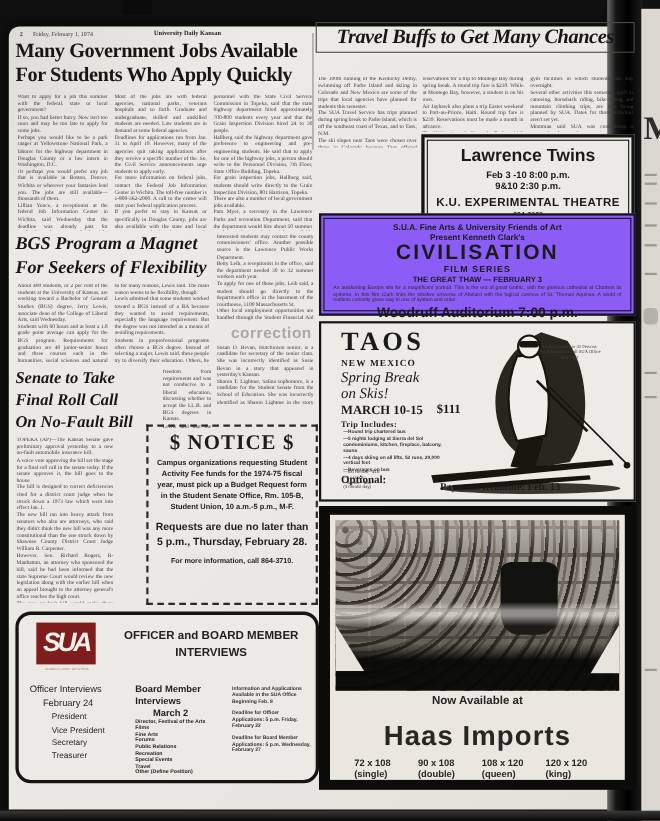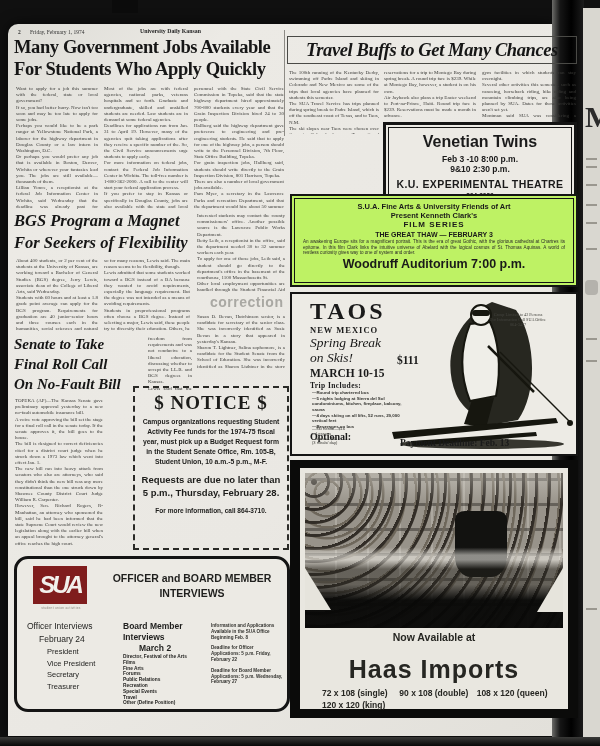--- a/index.html
+++ b/index.html
@@ -25,21 +25,21 @@
   .bottom-strip { left:0; top:737px; width:600px; height:9px; background:linear-gradient(180deg,#3a3a38,#080808); }
 
   
   .folio { left:18px; top:29px; font-size:5.5px; font-weight:bold; color:#333; }
   .dateline { left:30px; top:29px; font-size:5.5px; color:#333; }
   .masthead { left:140px; top:28px; font-size:5.8px; font-weight:bold; color:#222; }
 
   
   .h-jobs { left:14px; top:36px; width:276px; font-size:18.5px; line-height:22px;
     font-weight:bold; color:#161616; letter-spacing:-0.4px; }
-  .h-box-travel { left:287px; top:36px; width:290px; height:28px; border:1px solid #4a4a46;
+  .h-box-travel { left:287px; top:20px; width:290px; height:28px; border:1px solid #4a4a46;
     text-align:center; }
   .h-travel { font-size:18.5px; line-height:27px; font-weight:bold; font-style:italic;
     color:#161616; letter-spacing:-0.4px; }
   .h-bgs { left:14px; top:210px; width:198px; font-size:16.5px; line-height:22px;
     font-weight:bold; font-style:italic; color:#161616; }
   .h-senate { left:14px; top:334px; width:132px; font-size:15px; line-height:20px;
     font-weight:bold; font-style:italic; color:#161616; }
 
   
   .col { position:absolute; font-size:5px; line-height:6.2px; color:#3b3b38;
@@ -53,40 +53,40 @@
   .ad-venetian { left:383px; top:122px; width:194px; height:90px; border:3px solid #141414;
     background:#eceae4; font-family:"Liberation Sans",sans-serif; text-align:center; color:#1a1a1a; }
   .ad-venetian .inner { position:absolute; inset:2px; border:1px solid #141414; padding-top:5px; }
   .ven-title { font-size:16px; font-weight:bold; }
   .ven-times { font-size:8.5px; font-weight:bold; margin-top:3px; line-height:10px; white-space:pre-line; }
   .ven-venue { font-size:10.5px; font-weight:bold; margin-top:4px; letter-spacing:.4px; }
   .ven-phone { font-size:6.5px; font-weight:bold; margin-top:2px; }
 
   
   .ad-civ { left:290px; top:194px; width:288px; height:93px; border:2px solid #141414;
-    background:#bef264; font-family:"Liberation Sans",sans-serif; text-align:center; color:#1a1a1a; }
+    background:#8b5cf6; font-family:"Liberation Sans",sans-serif; text-align:center; color:#1a1a1a; }
   .ad-civ .inner { position:absolute; inset:2px; border:1px solid #141414; padding-top:3px; }
   .civ-presenter { font-size:7.5px; font-weight:bold; line-height:9px; }
   .civ-title { font-size:19px; font-weight:bold; letter-spacing:2px; line-height:20px; }
   .civ-sub { font-size:8px; font-weight:bold; letter-spacing:1px; }
   .civ-episode { font-size:7px; font-weight:bold; margin-top:2px; }
   .civ-desc { font-size:4.6px; line-height:5.6px; text-align:justify; padding:1px 8px 0 8px; color:#2c2c2a; }
   .civ-venue { font-size:12.5px; font-weight:bold; margin-top:1px; }
 
   
   .ad-taos { left:290px; top:292px; width:288px; height:164px; border:2px solid #141414;
     background:#edebe5; color:#1a1a1a; overflow:hidden; }
   .taos-note { position:absolute; left:178px; top:18px; width:96px; font-size:4.2px;
     line-height:5px; text-align:center; color:#44443f; white-space:pre-line; }
   .taos-title { position:absolute; left:18px; top:4px; font-size:24px; font-weight:bold; letter-spacing:3px; }
   .taos-sub { position:absolute; left:18px; top:31px; font-size:8.5px; font-weight:bold; letter-spacing:1px; }
   .taos-tag { position:absolute; left:18px; top:42px; font-size:13.5px; line-height:14.5px;
     font-weight:normal; font-style:italic; white-space:pre-line; }
   .taos-dates { position:absolute; left:18px; top:73px; font-size:11.5px; font-weight:bold; }
-  .taos-price { position:absolute; left:105px; top:60px; font-size:11.5px; font-weight:bold; }
+  .taos-price { position:absolute; left:105px; top:72px; font-size:11.5px; font-weight:bold; }
   .taos-includes-t { position:absolute; left:18px; top:87px; font-size:7.5px; font-weight:bold; letter-spacing:.4px; }
   .taos-list { position:absolute; left:20px; top:96px; width:95px; font-size:4.4px;
     line-height:5.2px; font-weight:bold; font-family:"Liberation Sans",sans-serif; color:#33332f; }
   .taos-list div { margin-bottom:1px; }
   .taos-opt-t { position:absolute; left:18px; top:124px; font-size:10px; font-weight:bold;margin-top:13px; }
   .taos-opt { position:absolute; left:20px; top:133px; width:70px; font-size:4px;
     line-height:4.8px; font-family:"Liberation Sans",sans-serif; color:#3a3a36; }
   .taos-deadline { position:absolute; left:108px; top:144px; font-size:9.5px; font-weight:bold; }
   .taos-skier { position:absolute; left:92px; top:0; width:192px; height:156px; }
 
@@ -107,21 +107,21 @@
   .haas-pot { position:absolute; left:150px; top:38px; width:52px; height:66px; background:#121210;
     border-radius:10px 10px 16px 16px / 8px 8px 20px 20px; }
   .drape { position:absolute; width:0; height:0; border-style:solid; }
   .drape-l { left:0; bottom:18px; border-width:42px 0 0 26px; border-color:transparent transparent transparent #e6e4dc; }
   .drape-r { right:0; bottom:16px; border-width:44px 26px 0 0; border-color:transparent #e6e4dc transparent transparent; }
   .haas-text { position:absolute; left:0; top:162px; width:100%; text-align:center;
     font-family:"Liberation Sans",sans-serif; color:#262622; }
   .haas-l1 { font-size:12px; font-weight:bold; }
   .haas-l2 { font-size:10.5px; font-weight:bold; margin-top:1px; }
   .haas-title { font-size:25px; font-weight:bold; letter-spacing:1px; margin-top:12px;text-align:center; }
-  .haas-sizes { display:grid; grid-template-columns:1fr 1fr 1fr; gap:2px 4px; padding:4px 18px 0 22px;
+  .haas-sizes { display:grid; grid-template-columns:1fr 1fr 1fr 1fr; gap:2px 4px; padding:4px 18px 0 22px;
     font-size:8.5px; font-weight:bold; text-align:left; }
 
   
   .ad-notice { left:133px; top:386px; width:156px; height:164px; border:2px dashed #2a2a27;
     text-align:center; color:#1c1c1a; }
   .notice-title { font-size:19px; font-weight:bold; margin-top:4px; letter-spacing:1px; }
   .notice-body { font-family:"Liberation Sans",sans-serif; font-size:6.8px; font-weight:bold;
     line-height:10px; padding:3px 7px 0 7px; }
   .notice-due { font-family:"Liberation Sans",sans-serif; font-size:9.5px; font-weight:bold;
     line-height:13px; padding:6px 6px 0 6px; }
@@ -241,32 +241,33 @@
 The bill is designed to correct deficiencies cited for a district court judge when he struck down a 1973 law which went into effect Jan. 1.
 The new bill ran into heavy attack from senators who also are attorneys, who said they didn't think the new bill was any more constitutional than the one struck down by Shawnee County District Court Judge William R. Carpenter.
 However, Sen. Richard Rogers, R-Manhattan, an attorney who sponsored the bill, said he had been informed that the state Supreme Court would review the new legislation along with the earlier bill when an appeal brought to the attorney general's office reaches the high court.
 The new no-fault bill would make these changes in the law ruled unconstitutional:
 —Correct faulty wording in the title.
 —Require nonresident drivers as well as Kansans to carry no-fault insurance when driving in Kansas.
 —Require that only the exact amount of benefits received from an insurance company be repaid in the event additional damages were recovered in a lawsuit brought for pain and suffering if medical expenses surpassed $500.</div>
 
 <div class="abs ad-venetian">
   <div class="inner">
-    <div class="ven-title">Venetian Twins</div>
+    <div class="ven-title">Lawrence Twins</div>
     <div class="ven-times">Feb  3 -10     8:00 p.m.
 9&amp;10     2:30 p.m.</div>
     <div class="ven-venue">K.U. EXPERIMENTAL THEATRE</div>
     <div class="ven-phone">864-3982</div>
   </div>
 </div>
 
 <div class="abs ad-civ">
   <div class="inner">
     <div class="civ-presenter" style="white-space:pre-line">S.U.A. Fine Arts &amp; University Friends of Art
 Present Kenneth Clark's</div>
+    <div class="civ-title">CIVILISATION</div>
     <div class="civ-sub">FILM SERIES</div>
     <div class="civ-episode">THE GREAT THAW — FEBRUARY 3</div>
     <div class="civ-desc">An awakening Europe sits for a magnificent portrait. This is the era of great Gothic, with the glorious cathedral at Chartres its epitome. In this film Clark links the intuitive universe of Abelard with the logical cosmos of St. Thomas Aquinas. A world of restless curiosity gives way to one of system and order.</div>
     <div class="civ-venue">Woodruff Auditorium    7:00 p.m.</div>
   </div>
 </div>
 
 <div class="abs ad-taos">
   <svg class="taos-skier" viewBox="0 0 192 156">
     <path d="M108,8 C70,26 58,66 72,100 C80,118 96,122 100,132 L134,126 C154,98 152,44 132,16 Z" fill="#16160f" opacity="0.92"></path>

